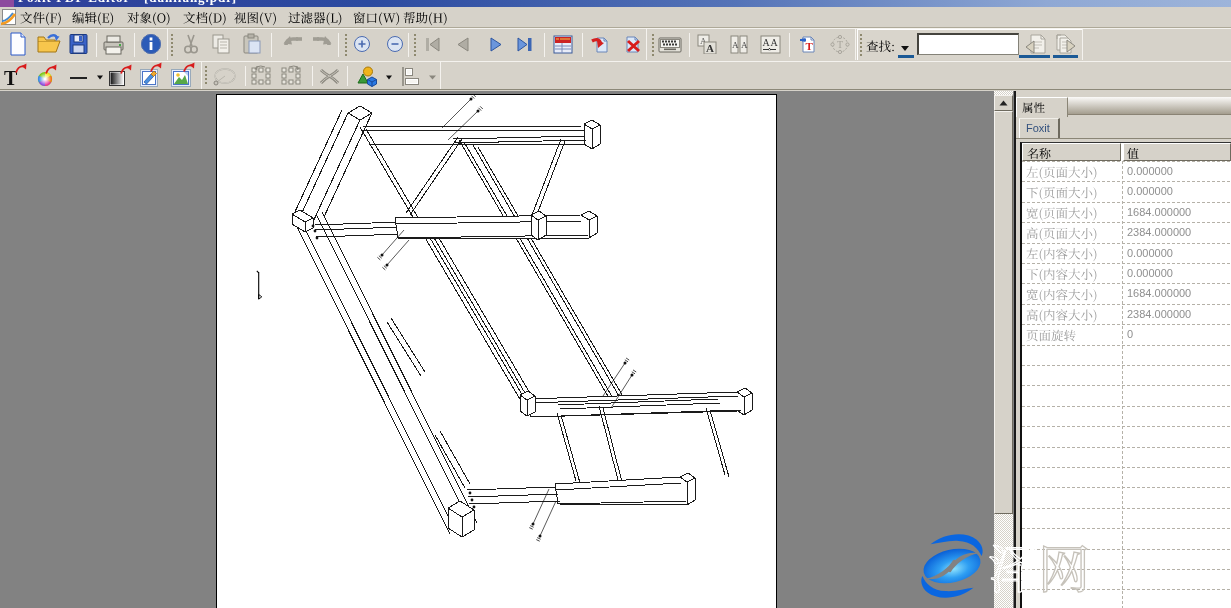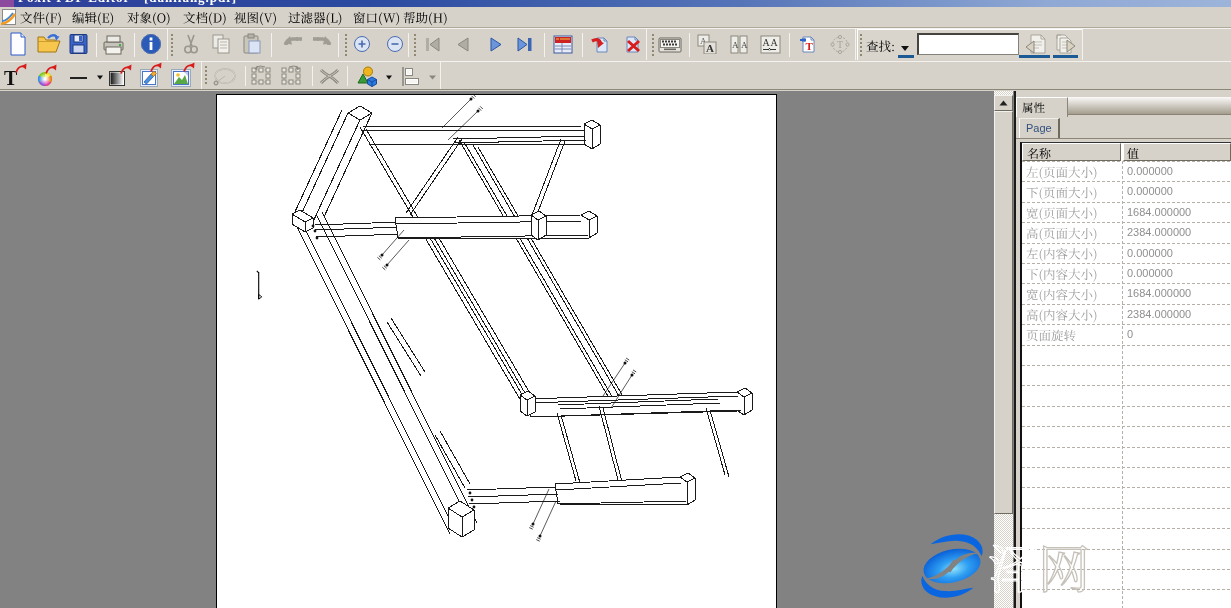--- a/index.html
+++ b/index.html
@@ -538,21 +538,21 @@
 <div class="abs" style="left:994px;top:95px;width:19px;height:16px;background:#d6d2c9;border:1px solid;border-color:#f4f2ee #6e6a5e #6e6a5e #f4f2ee"></div>
 <svg class="abs" style="left:999px;top:100px" width="9" height="6" viewBox="0 0 9 6">
       <path d="M4.5 0.5 L8.5 5.5 L0.5 5.5 Z" fill="#222"></path>
     </svg>
 <div class="abs" style="left:994px;top:111px;width:19px;height:403px;background:#d6d2c9;border:1px solid;border-color:#f4f2ee #6e6a5e #6e6a5e #f4f2ee"></div>
 <div class="abs" style="left:1014px;top:91px;width:2px;height:517px;background:#1a1a1a"></div>
 <div class="abs" style="left:1016px;top:91px;width:215px;height:517px;background:#d6d2c9"></div>
 <div class="abs" style="left:1068px;top:97px;width:163px;height:18px;background:linear-gradient(to bottom,#fbfaf8,#a49d8e);border-bottom:1px solid #8a8374"></div>
 <div class="abs" style="left:1016px;top:97px;width:52px;height:20px;background:#d6d2c9;border-left:1px solid #fff;border-top:1px solid #fff;border-right:1px solid #8a8576"></div>
 <div class="abs" style="left:1019px;top:118px;width:41px;height:20px;background:#d6d2c9;border-left:1px solid #fff;border-top:1px solid #f0eee8;border-right:2px solid #6e6a5e"></div>
-<div class="abs" style="left:1026px;top:122px;font-size:11px;color:#33517e;font-weight:400">Page</div>
+<div class="abs" style="left:1026px;top:122px;font-size:11px;color:#33517e;font-weight:400">Foxit</div>
 <div class="abs" style="left:1016px;top:138px;width:215px;height:1px;background:#8a8576"></div>
 <div class="abs" style="left:1020px;top:142px;width:211px;height:466px;background:#fff;border-left:2px solid #111;border-top:1px solid #333"></div>
 <div class="abs" style="left:1022px;top:143px;width:99px;height:18px;background:#d6d2c9;border:1px solid;border-color:#fff #6e6a5e #6e6a5e #fff"></div>
 <div class="abs" style="left:1123px;top:143px;width:108px;height:18px;background:#d6d2c9;border:1px solid;border-color:#fff #6e6a5e #6e6a5e #fff"></div>
 <div class="abs" style="left:1022px;top:161.0px;width:209px;height:1px;background-image:repeating-linear-gradient(to right,#b5b1a8 0 3px,transparent 3px 5px)"></div>
 <div class="abs" style="left:1022px;top:181.4px;width:209px;height:1px;background-image:repeating-linear-gradient(to right,#b5b1a8 0 3px,transparent 3px 5px)"></div>
 <div class="abs" style="left:1022px;top:201.8px;width:209px;height:1px;background-image:repeating-linear-gradient(to right,#b5b1a8 0 3px,transparent 3px 5px)"></div>
 <div class="abs" style="left:1022px;top:222.2px;width:209px;height:1px;background-image:repeating-linear-gradient(to right,#b5b1a8 0 3px,transparent 3px 5px)"></div>
 <div class="abs" style="left:1022px;top:242.6px;width:209px;height:1px;background-image:repeating-linear-gradient(to right,#b5b1a8 0 3px,transparent 3px 5px)"></div>
 <div class="abs" style="left:1022px;top:263.0px;width:209px;height:1px;background-image:repeating-linear-gradient(to right,#b5b1a8 0 3px,transparent 3px 5px)"></div>

